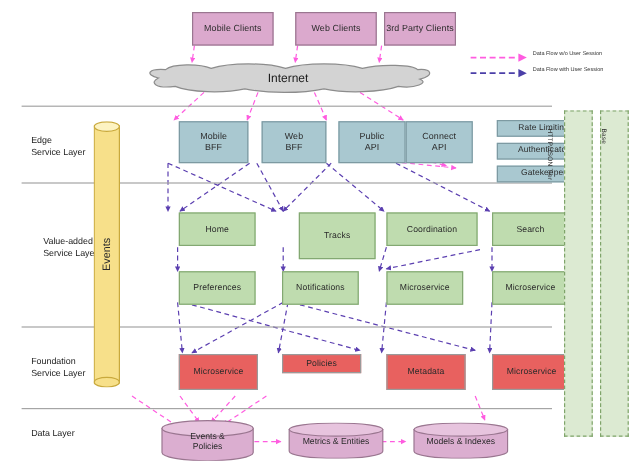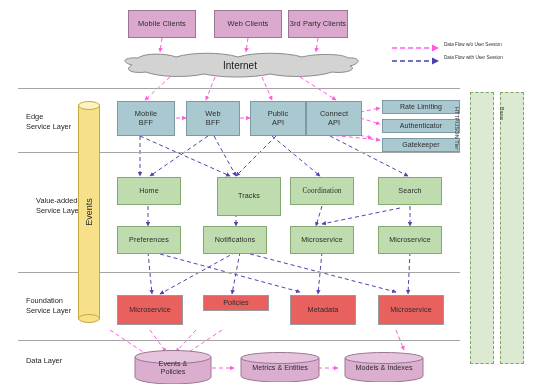--- a/index.html
+++ b/index.html
@@ -16,20 +16,21 @@
   
   .node{
     position:absolute;
     box-sizing:border-box;
     display:flex;align-items:center;justify-content:center;
     text-align:center;
     line-height:1.12;
     color:#2b2b2b;
     border:1px solid #8f8f8f;
     letter-spacing:.1px;
+    margin-left:32px;
   }
   .client{
     background:#dba9cd;
     border:1px solid #9a7690;
     font-size:7.4px;
   }
   .edge{
     background:#a9c8d0;
     border:1px solid #7d9aa2;
     font-size:7.4px;
@@ -283,21 +284,21 @@
   <div class="node edge-side" style="left:382px;top:138px;width:78px;height:14px;">
     <span>Gatekeeper</span>
   </div>
 
   <div class="node value" style="left:117px;top:177px;width:64px;height:28px;">
     <span>Home</span>
   </div>
   <div class="node value" style="left:217px;top:177px;width:64px;height:39px;">
     <span>Tracks</span>
   </div>
-  <div class="node value" style="left:290px;top:177px;width:64px;height:28px;font-family:Liberation Serif, serif;">
+  <div class="node value" style="left:290px;top:177px;width:76px;height:28px;">
     <span>Coordination</span>
   </div>
   <div class="node value" style="left:378px;top:177px;width:64px;height:28px;">
     <span>Search</span>
   </div>
 
   <div class="node value" style="left:117px;top:226px;width:64px;height:28px;">
     <span>Preferences</span>
   </div>
   <div class="node value" style="left:203px;top:226px;width:64px;height:28px;">

